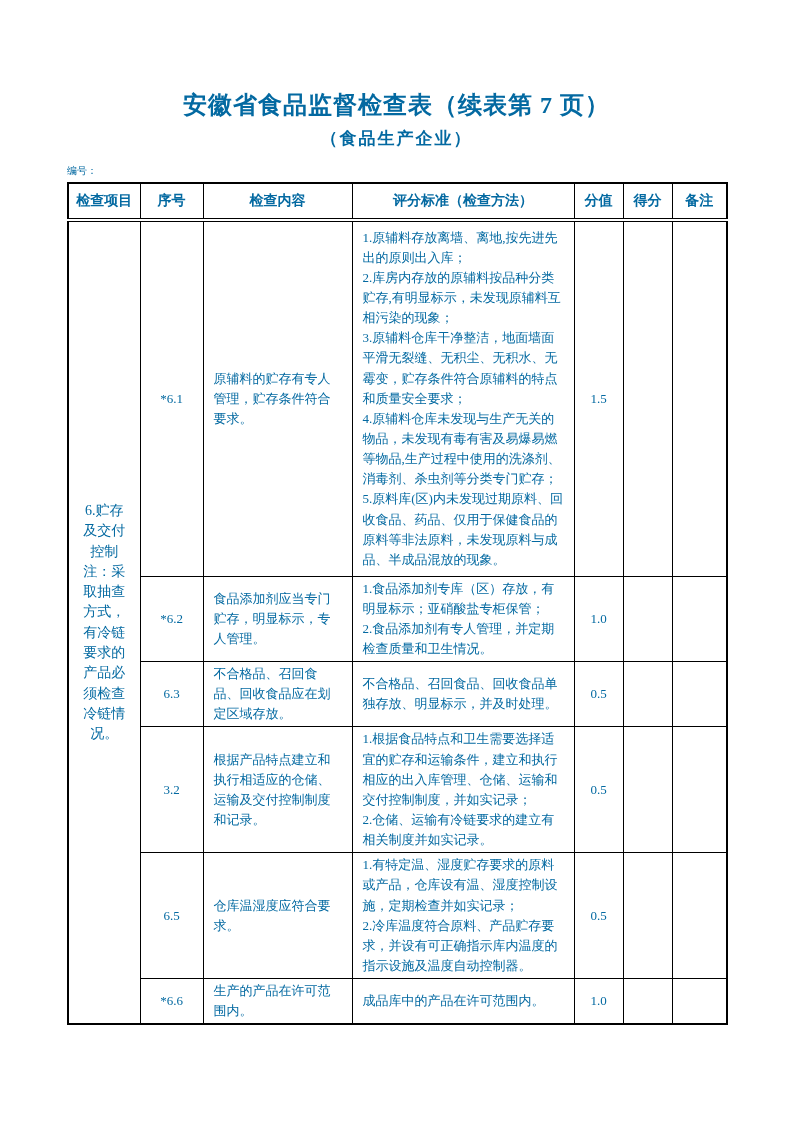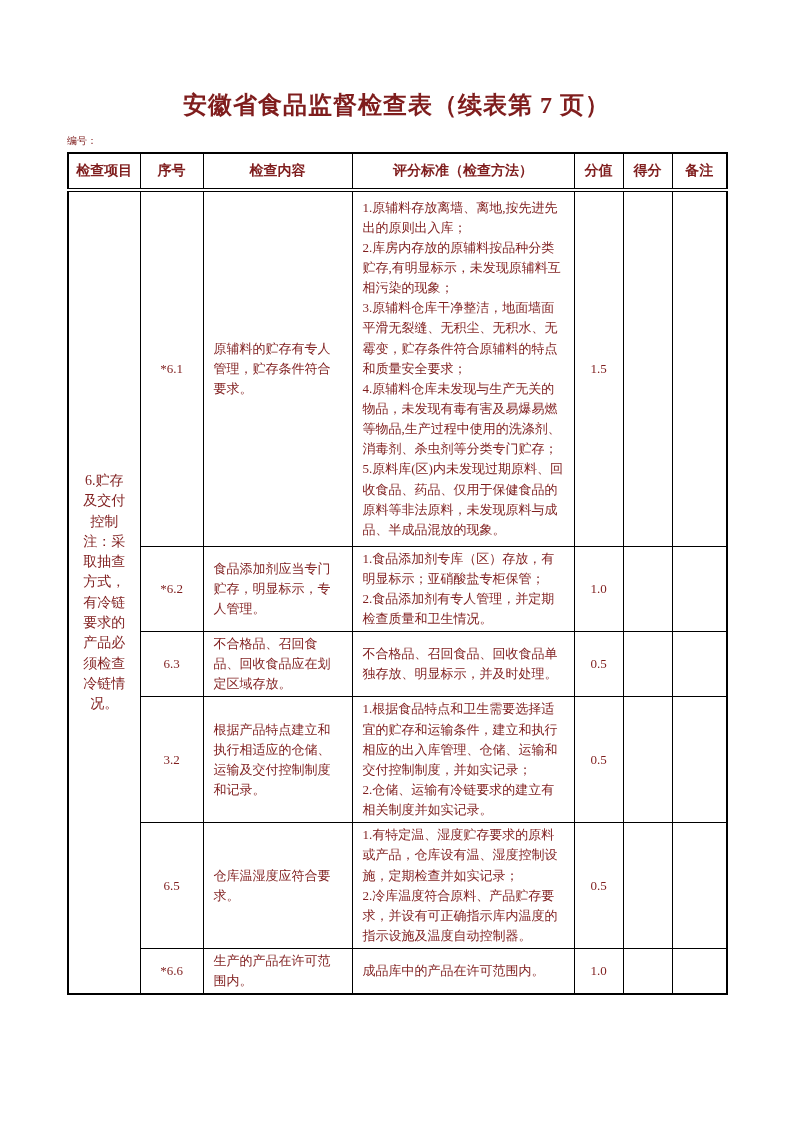--- a/index.html
+++ b/index.html
@@ -4,21 +4,21 @@
 <style>
   * { box-sizing: border-box; }
   html, body { margin: 0; padding: 0; background: #e8e8e8; }
   .page {
     position: relative;
     width: 793px;
     height: 1122px;
     margin: 0 auto;
     background: #ffffff;
     font-family: "Liberation Serif", "DejaVu Serif", serif;
-    color: #7f1d1d;
+    color: #0369a1;
     overflow: hidden;
   }
   .doc-title {
     padding-top: 90px;
     text-align: center;
     font-size: 24px;
     font-weight: bold;
     letter-spacing: 1px;
     line-height: 1.25;
   }
@@ -82,20 +82,21 @@
   td.standard-cell { text-align: left; white-space: pre-line; padding: 2px 3px; }
   td.score-cell { text-align: center; }
   td.blank-cell { }
 </style>
 </head>
 <body>
 
 <div class="page">
 
   <div class="doc-title">安徽省食品监督检查表（续表第 7 页）</div>
+  <div class="doc-subtitle">（食品生产企业）</div>
   <div class="serial-row">编号：</div>
 
   <table class="inspect">
     <colgroup>
       <col style="width:72px">
       <col style="width:63px">
       <col style="width:149px">
       <col style="width:222px">
       <col style="width:49px">
       <col style="width:49px">

